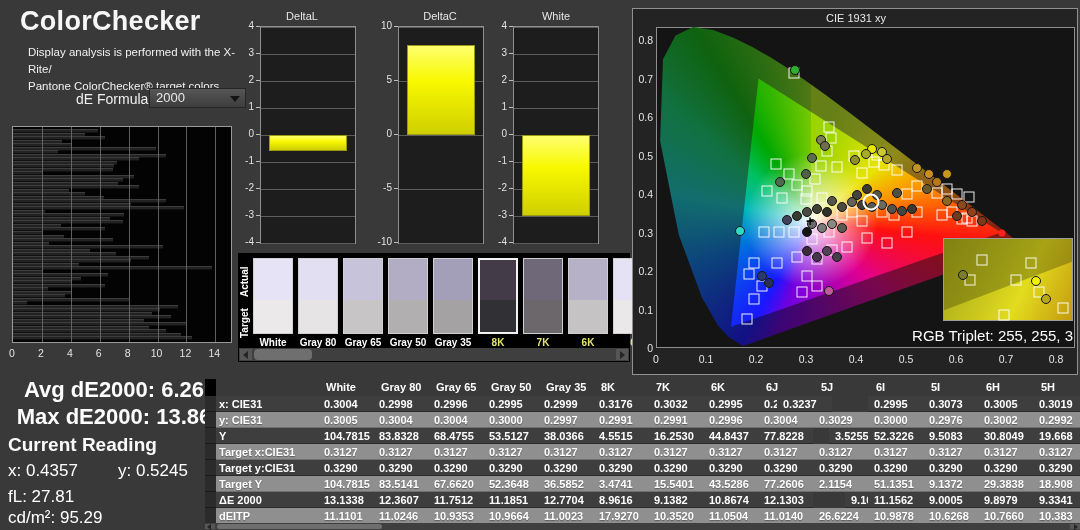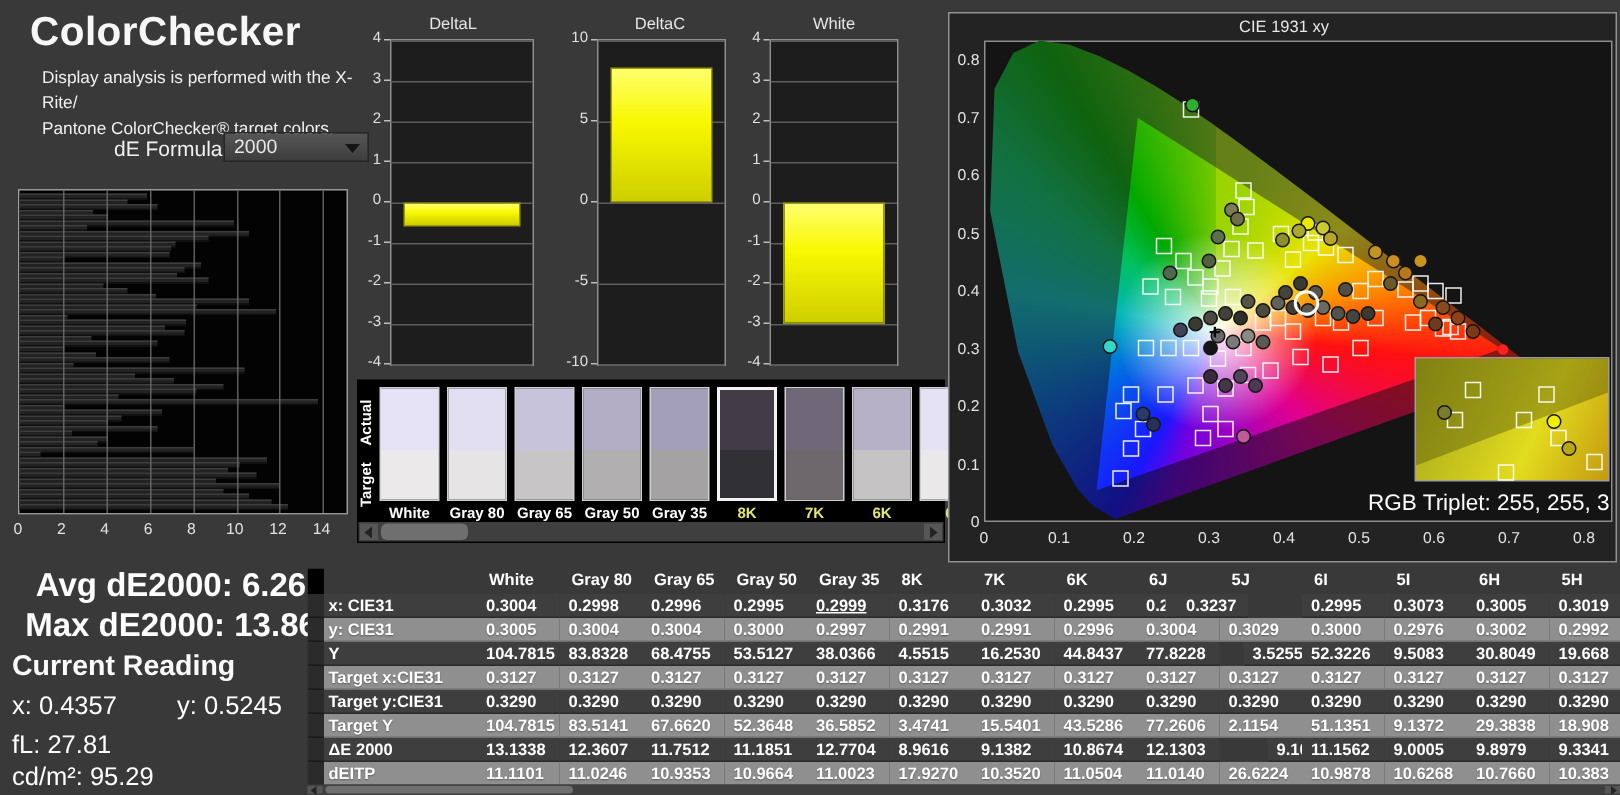--- a/index.html
+++ b/index.html
@@ -520,26 +520,26 @@
         <div class="tcell" style="left: 773px; width: 55px; height: 17px; padding-left: 8px; line-height: 17px;">6H</div>
         <div class="tcell" style="left: 828px; width: 55px; height: 17px; padding-left: 8px; line-height: 17px;">5H</div>
       </div>
       <div class="abs trow" style="top: 17px;">
         <div class="tcell gut" style="left: 0px; width: 11px;"></div>
         <div class="tcell row-dark" style="left: 11px; width: 102px; padding-left: 3px;">x: CIE31</div>
         <div class="tcell row-dark" style="left: 113px; width: 55px; padding-left: 6px;">0.3004</div>
         <div class="tcell row-dark" style="left: 168px; width: 55px; padding-left: 6px;">0.2998</div>
         <div class="tcell row-dark" style="left: 223px; width: 55px; padding-left: 6px;">0.2996</div>
         <div class="tcell row-dark" style="left: 278px; width: 55px; padding-left: 6px;">0.2995</div>
-        <div class="tcell row-dark" style="left: 333px; width: 55px; padding-left: 6px; text-decoration: underline;">0.2999</div>
+        <div class="tcell row-dark" style="left: 333px; width: 55px; padding-left: 6px;">0.2999</div>
         <div class="tcell row-dark" style="left: 388px; width: 55px; padding-left: 6px;">0.3176</div>
         <div class="tcell row-dark" style="left: 443px; width: 55px; padding-left: 6px;">0.3032</div>
         <div class="tcell row-dark" style="left: 498px; width: 55px; padding-left: 6px;">0.2995</div>
         <div class="tcell row-dark" style="left: 553px; width: 55px; padding-left: 6px;">0.2996</div>
-        <div class="tcell row-dark" style="left: 572px; width: 55px; padding-left: 6px; text-align: center;">0.3237</div>
+        <div class="tcell row-dark" style="left: 572px; width: 55px; padding-left: 6px;">0.3237</div>
         <div class="tcell row-dark" style="left: 663px; width: 55px; padding-left: 6px;">0.2995</div>
         <div class="tcell row-dark" style="left: 718px; width: 55px; padding-left: 6px;">0.3073</div>
         <div class="tcell row-dark" style="left: 773px; width: 55px; padding-left: 6px;">0.3005</div>
         <div class="tcell row-dark" style="left: 828px; width: 55px; padding-left: 6px;">0.3019</div>
       </div>
       <div class="abs trow" style="top: 33px;">
         <div class="tcell gut" style="left: 0px; width: 11px;"></div>
         <div class="tcell row-light" style="left: 11px; width: 102px; padding-left: 3px;">y: CIE31</div>
         <div class="tcell row-light" style="left: 113px; width: 55px; padding-left: 6px;">0.3005</div>
         <div class="tcell row-light" style="left: 168px; width: 55px; padding-left: 6px;">0.3004</div>

